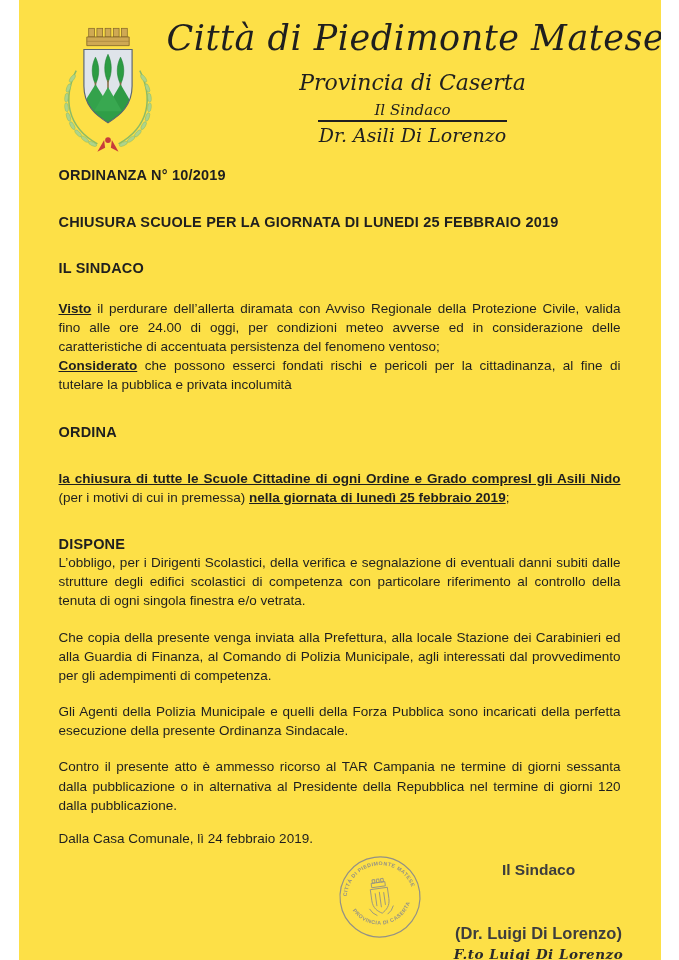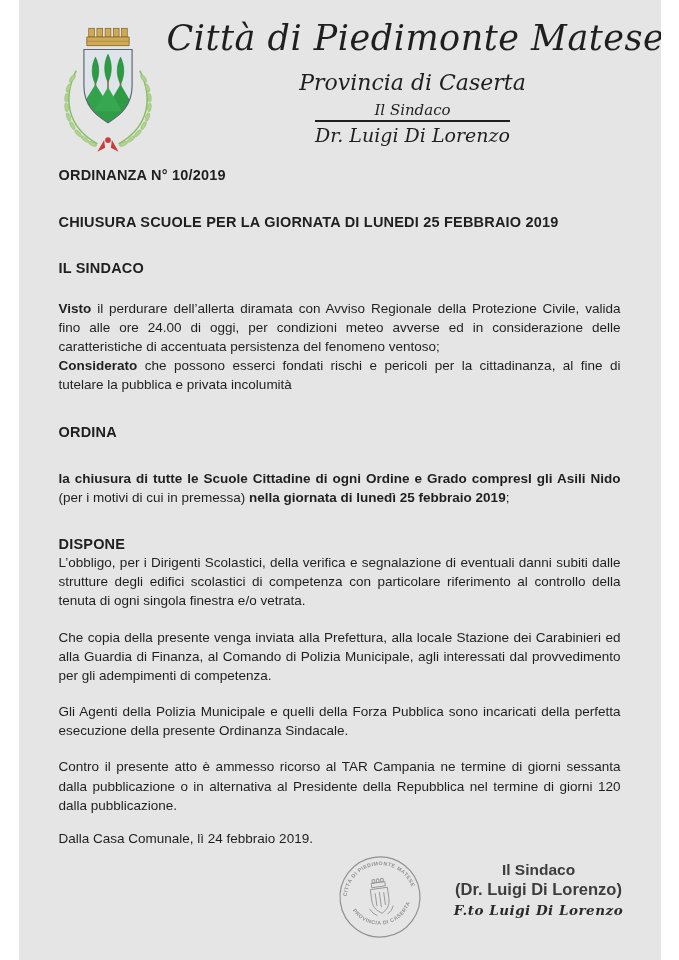--- a/index.html
+++ b/index.html
@@ -1,18 +1,18 @@
 <!DOCTYPE html>
 <html><head>
 <meta charset="utf-8">
 <style>
   * { margin:0; padding:0; box-sizing:border-box; }
   html,body { background:#ffffff; }
   .page {
-    width:642px; height:960px; margin:0 auto; background:#e5e5e5;
+    width:642px; height:960px; margin:0 auto; background:#fde047;
     position:relative; overflow:hidden;
     font-family:"Liberation Sans", sans-serif; color:#1f1f1f;
   }
   
   .header { position:relative; }
   .coa { position:absolute; left:36px; top:16px; width:106px; height:146px; }
   .header-text {
     margin-left:148px; width:492px; padding-top:18px; text-align:center;
     font-family:"DejaVu Serif", serif; font-style:italic;
   }
@@ -20,32 +20,32 @@
   .province   { font-size:22px; margin-top:12px; line-height:1.2; }
   .mayor-block{ display:inline-block; margin-top:4px; }
   .mayor-title{ font-size:15px; padding:0 56px 1px; border-bottom:2px solid #1f1f1f; line-height:1.2; }
   .mayor-name { font-size:19px; padding-top:2px; line-height:1.2; }
   
   .content { padding:0 40px; }
   .h { text-align:left; font-weight:700; font-size:14.5px; letter-spacing:0.2px; line-height:1.25; }
   .mt-ord      { margin-top:20px; }
   .mt-heading  { margin-top:28px; }
   .par { font-size:13.5px; line-height:1.42; text-align:justify; }
-  .par b, .par strong { font-weight:700; }
+  .par b, .par strong { font-weight:700;text-decoration:underline; }
   .preamble   { margin-top:22px; }
   .order-par  { margin-top:28px; }
   .disp-first { }
   .disp-next  { margin-top:17px; }
   .place-date { margin-top:16px; font-size:13.5px; }
   
   .footer-row { position:relative; height:130px; }
   .stamp { position:absolute; left:278px; top:8px; width:86px; height:86px; opacity:0.92; }
   .sig-block { position:absolute; left:370px; top:14px; width:220px; text-align:center; }
   .sig-title { font-size:15.5px; font-weight:700; color:#3d3d3d; line-height:1.25; }
-  .sig-name  { font-size:16.5px; font-weight:700; color:#3d3d3d; line-height:1.25; }
+  .sig-name  { font-size:16.5px; font-weight:700; color:#3d3d3d; line-height:1.25;margin-top:44px; }
   .sig-script{
     font-family:"DejaVu Serif", serif; font-style:italic; font-weight:700;
     font-size:13.5px; margin-top:2px; color:#2a2a2a; letter-spacing:0.5px;
   }
   .stamp-arc-text {
     font-family:"Liberation Sans", sans-serif; font-size:6.1px; font-weight:700;
     letter-spacing:0.55px; fill:#8b8b8b;
   }
 </style>
 </head>
@@ -115,21 +115,21 @@
         <path d="M28,98 h54 v14 h-54 z" fill="#2f9e47"></path>
       </g>
       <path d="M30,34 L80,34 L80,72 C80,92 68,102 55,110 C42,102 30,92 30,72 Z" fill="none" stroke="#5a6570" stroke-width="1.2"></path>
     </svg>
 
     <div class="header-text">
       <div class="city-name">Città di Piedimonte Matese</div>
       <div class="province">Provincia di Caserta</div>
       <div class="mayor-block">
         <div class="mayor-title">Il Sindaco</div>
-        <div class="mayor-name">Dr. Luigi Di Lorenzo</div>
+        <div class="mayor-name">Dr. Asili Di Lorenzo</div>
       </div>
     </div>
   </div>
 
   <div class="content">
 
     <div class="h mt-ord">ORDINANZA N° 10/2019</div>
     <div class="h mt-heading">CHIUSURA SCUOLE PER LA GIORNATA DI LUNEDI 25 FEBBRAIO 2019</div>
     <div class="h mt-heading">IL SINDACO</div>
 

